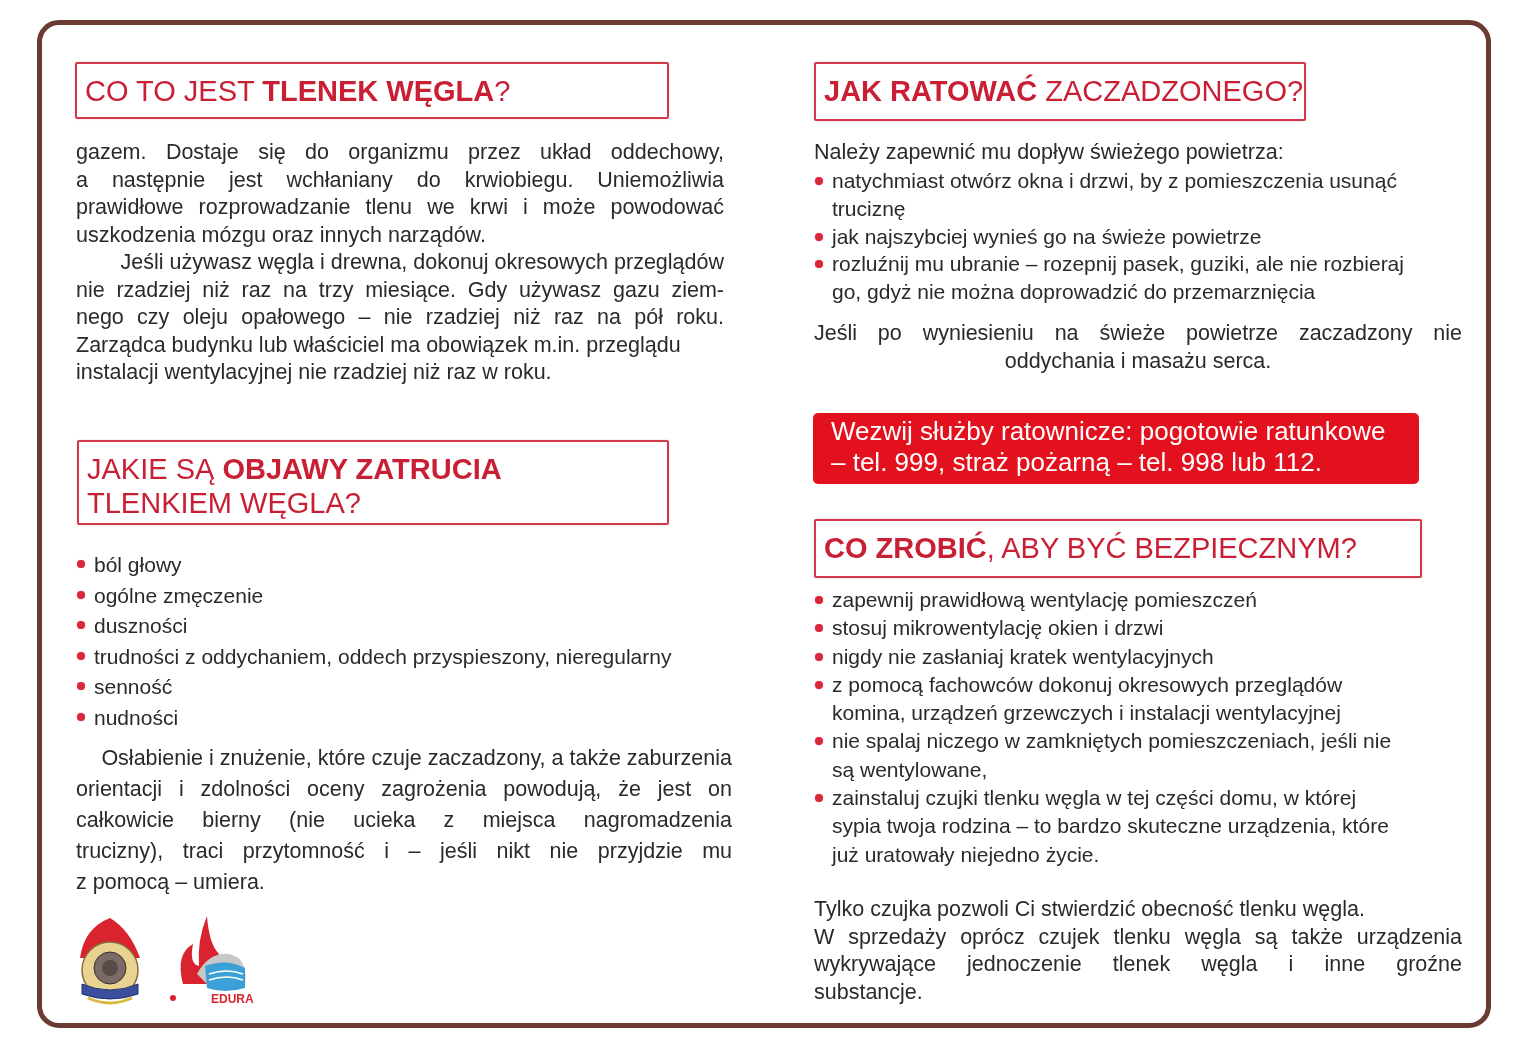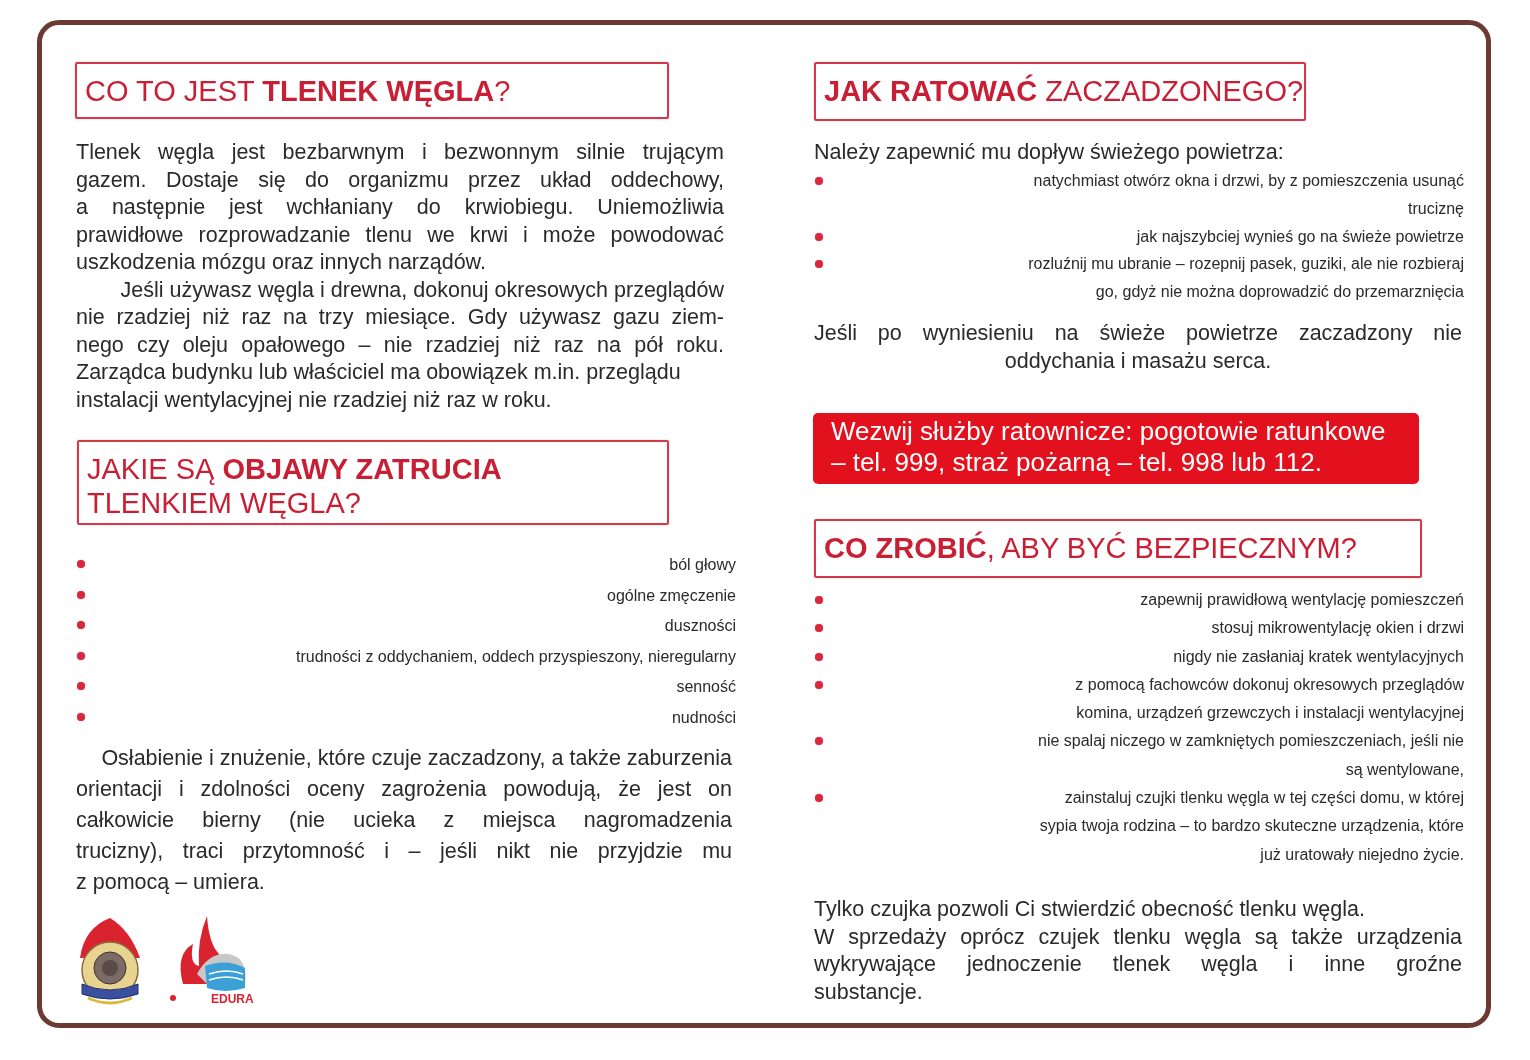--- a/index.html
+++ b/index.html
@@ -43,22 +43,21 @@
       line-height: 27.5px;
       text-align: justify;
       margin: 0;
     }
     .para span { display: block; }
 
     ul.bullets {
       position: absolute;
       list-style: none;
       margin: 0; padding: 0;
-      font-size: 16px;
-      text-align: right;
+      font-size: 21px;
     }
     ul.bullets li {
       position: relative;
       padding-left: 18px;
     }
     ul.bullets li .dot {
       position: absolute;
       left: 1px; top: 10px;
       width: 8px; height: 8px;
       border-radius: 50%;
@@ -88,21 +87,20 @@
 </head>
 <body>
 
 <div class="frame"></div>
 
 <div class="heading-box" style="left:75px; top:62px; width:594px; height:57px;">
   <span class="n">CO TO JEST </span><span class="b">TLENEK WĘGLA</span><span class="n">?</span>
 </div>
 
 <div class="para" id="p1" style="left:76px; top:139px; width:648px;">
-    <span style="text-align: justify; text-align-last: justify;">Tlenek węgla jest bezbarwnym i bezwonnym silnie trującym</span>
     <span style="text-align: justify; text-align-last: justify;">gazem. Dostaje się do organizmu przez układ oddechowy,</span>
     <span style="text-align: justify; text-align-last: justify;">a następnie jest wchłaniany do krwiobiegu. Uniemożliwia</span>
     <span style="text-align: justify; text-align-last: justify;">prawidłowe rozprowadzanie tlenu we krwi i może powodować</span>
     <span style="text-align: left;">uszkodzenia mózgu oraz innych narządów.</span>
     <span style="text-align: right;">Jeśli używasz węgla i drewna, dokonuj okresowych przeglądów</span>
     <span style="text-align: justify; text-align-last: justify;">nie rzadziej niż raz na trzy miesiące. Gdy używasz gazu  ziem-</span>
     <span style="text-align: justify; text-align-last: justify;">nego czy oleju opałowego – nie rzadziej niż raz na pół roku.</span>
     <span style="text-align: left;">Zarządca budynku lub właściciel ma obowiązek m.in. przeglądu</span>
     <span style="text-align: left;">instalacji wentylacyjnej nie rzadziej niż raz w roku.</span>
   </div>

